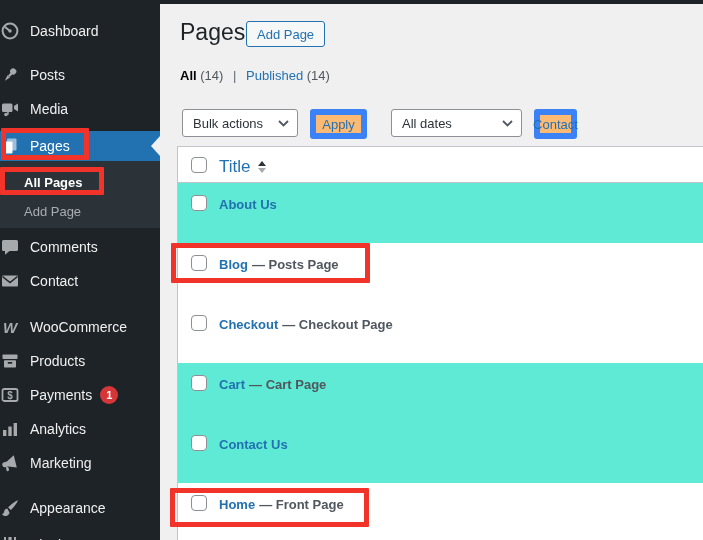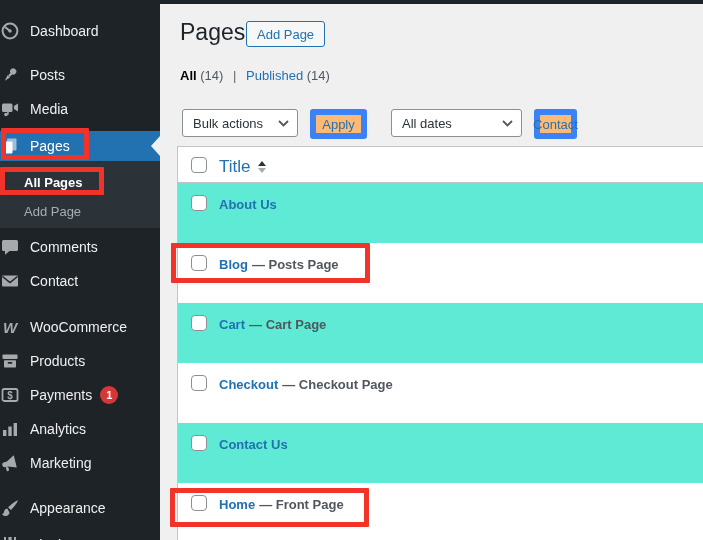--- a/index.html
+++ b/index.html
@@ -297,28 +297,28 @@
       <div class="trow alt">
         <span class="cb"></span>
         <span class="row-title"><a class="t-link">About Us</a><span class="t-state"></span></span>
       </div>
 
       <div class="trow white">
         <span class="cb"></span>
         <span class="row-title"><a class="t-link">Blog</a><span class="t-state">— Posts Page</span></span>
       </div>
 
+      <div class="trow white">
+        <span class="cb"></span>
+        <span class="row-title"><a class="t-link">Checkout</a><span class="t-state">— Checkout Page</span></span>
+      </div>
+
       <div class="trow alt">
         <span class="cb"></span>
         <span class="row-title"><a class="t-link">Cart</a><span class="t-state">— Cart Page</span></span>
-      </div>
-
-      <div class="trow white">
-        <span class="cb"></span>
-        <span class="row-title"><a class="t-link">Checkout</a><span class="t-state">— Checkout Page</span></span>
       </div>
 
       <div class="trow alt">
         <span class="cb"></span>
         <span class="row-title"><a class="t-link">Contact Us</a><span class="t-state"></span></span>
       </div>
 
       <div class="trow white">
         <span class="cb"></span>
         <span class="row-title"><a class="t-link">Home</a><span class="t-state">— Front Page</span></span>

